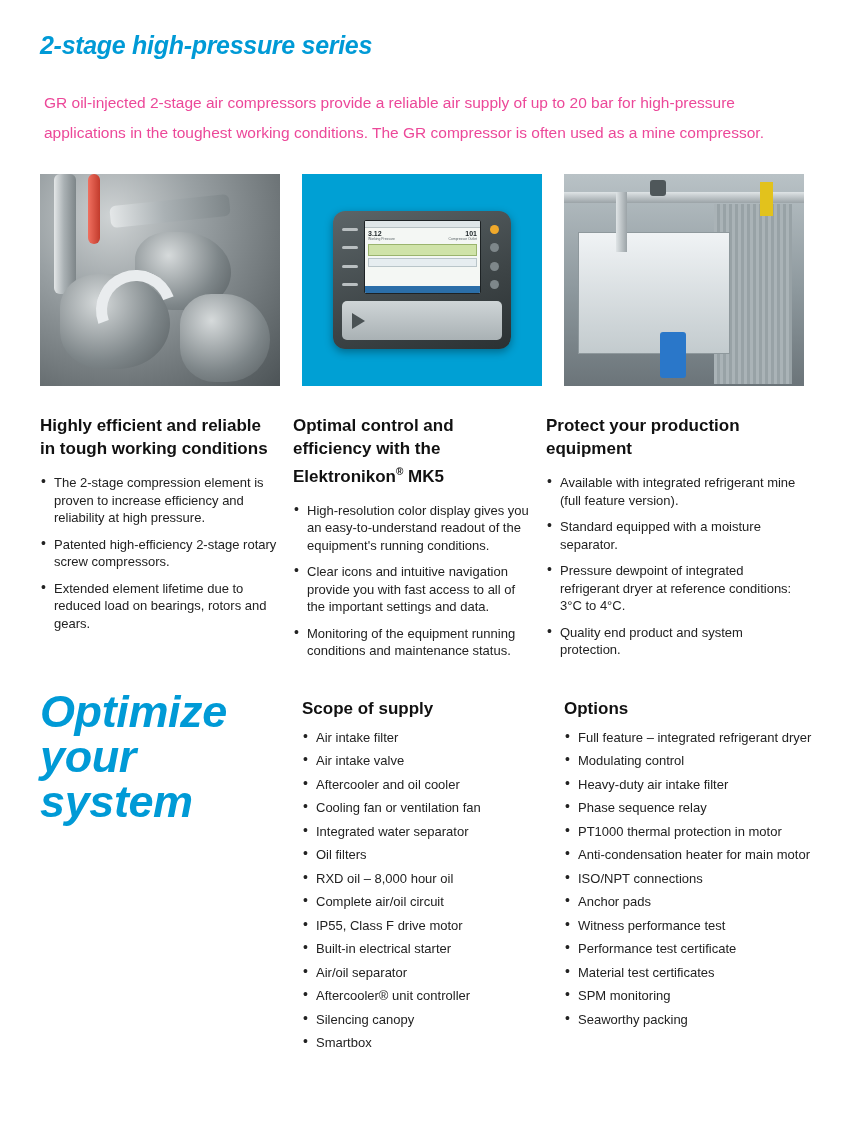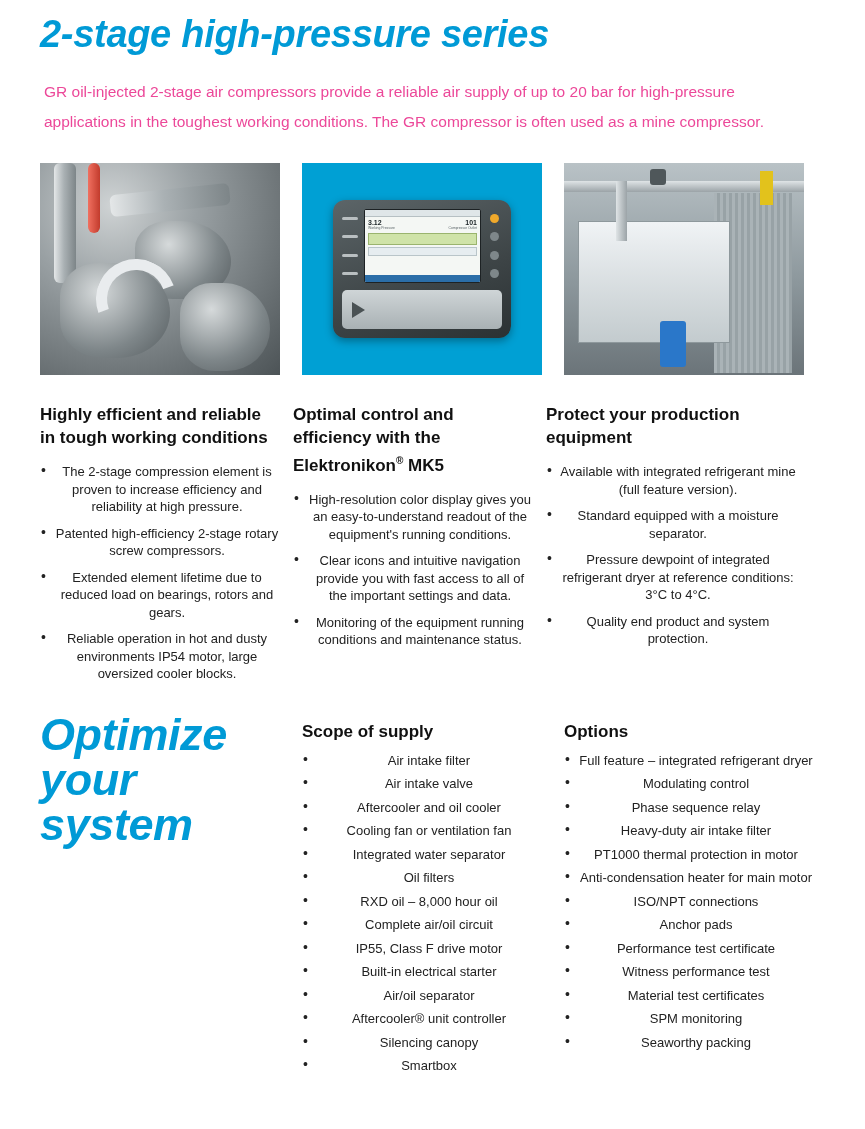--- a/index.html
+++ b/index.html
@@ -19,22 +19,22 @@
     position: relative;
     width: 865px;
     height: 1129px;
     box-sizing: border-box;
     padding: 0 40px;
   }
 
   
   .main-title {
     margin: 0;
-    padding-top: 13px;
-    font-size: 38px;
+    padding-top: 24px;
+    font-size: 25px;
     line-height: 42px;
     font-weight: bold;
     font-style: italic;
     color: #009ad6;
     letter-spacing: -0.3px;
   }
 
   .intro {
     margin: 22px 0 0 4px;
     width: 745px;
@@ -199,21 +199,20 @@
     line-height: 23px;
     font-weight: bold;
     color: #111;
     margin: 0 0 14px 0;
   }
   .col-head sup { font-size: 10px; }
   ul.bullets {
     margin: 0;
     padding: 0;
     list-style: none;
-    text-align: center;
   }
   ul.bullets li {
     position: relative;
     padding-left: 14px;
     margin-bottom: 9px;
     font-size: 13px;
     line-height: 17.5px;
     color: #222;
   }
   ul.bullets li::before {
@@ -320,21 +319,20 @@
   </div>
 
   <div class="cols">
 
     <div class="col">
       <h2 class="col-head">Highly efficient and reliable in tough working conditions</h2>
       <ul class="bullets">
         <li>The 2-stage compression element is proven to increase efficiency and reliability at high pressure.</li>
         <li>Patented high-efficiency 2-stage rotary screw compressors.</li>
         <li>Extended element lifetime due to reduced load on bearings, rotors and gears.</li>
-        <li>Reliable operation in hot and dusty environments IP54 motor, large oversized cooler blocks.</li>
       </ul>
     </div>
 
     <div class="col">
       <h2 class="col-head">
         <span>Optimal control and</span><br>
         <span>efficiency with the</span><br>
         <span>Elektronikon</span><sup>®</sup><span> MK5</span>
       </h2>
       <ul class="bullets">
@@ -378,28 +376,28 @@
         <li>Silencing canopy</li>
         <li>Smartbox</li>
       </ul>
     </div>
 
     <div class="col col-3">
       <h2 class="lower-head">Options</h2>
       <ul class="bullets tight">
         <li>Full feature – integrated refrigerant dryer</li>
         <li>Modulating control</li>
+        <li>Heavy-duty air intake filter</li>
         <li>Phase sequence relay</li>
-        <li>Heavy-duty air intake filter</li>
         <li>PT1000 thermal protection in motor</li>
         <li>Anti-condensation heater for main motor</li>
         <li>ISO/NPT connections</li>
         <li>Anchor pads</li>
+        <li>Witness performance test</li>
         <li>Performance test certificate</li>
-        <li>Witness performance test</li>
         <li>Material test certificates</li>
         <li>SPM monitoring</li>
         <li>Seaworthy packing</li>
       </ul>
     </div>
 
   </div>
 
 </div>
 

